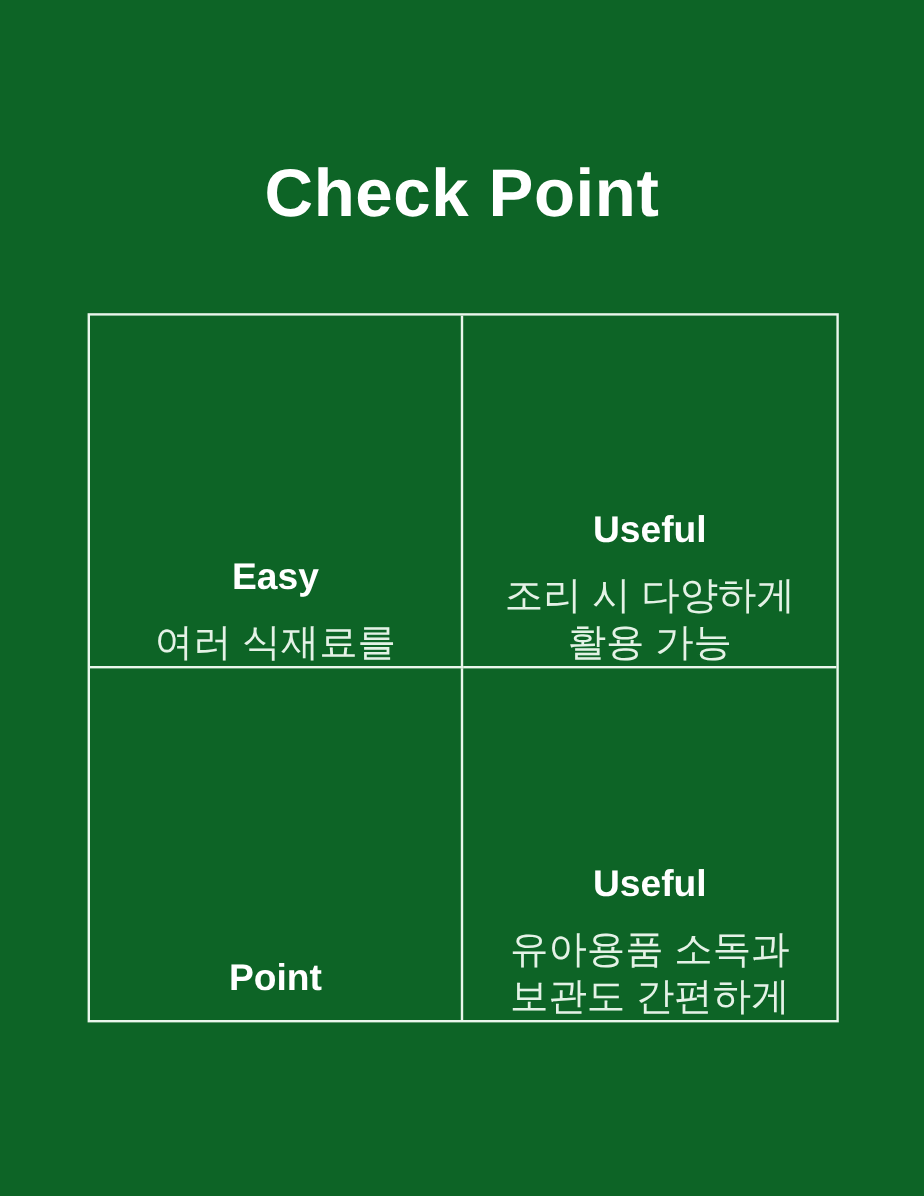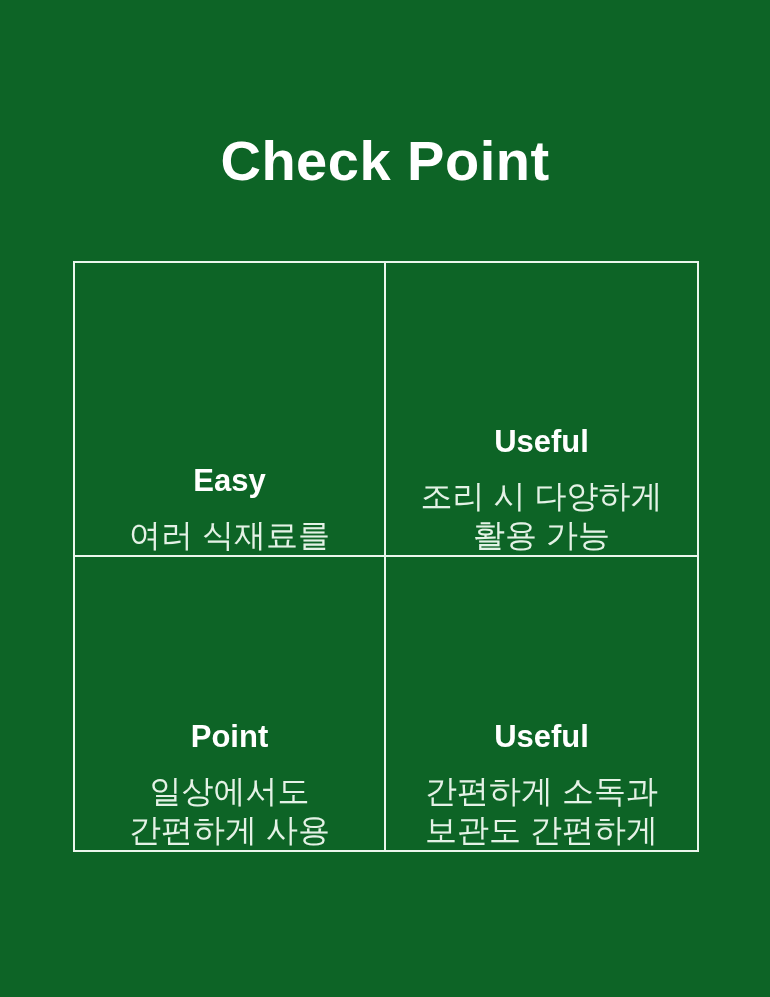--- a/index.html
+++ b/index.html
@@ -85,28 +85,24 @@
     <div class="cell top">
       <div class="cell-heading">Useful</div>
       <div class="cell-desc">
         <span class="desc-line">조리 시 다양하게</span>
         <span class="desc-line">활용 가능</span>
       </div>
     </div>
 
     <div class="cell left">
       <div class="cell-heading">Point</div>
-      <div class="cell-desc">
-        <span class="desc-line">일상에서도</span>
-        <span class="desc-line">간편하게 사용</span>
-      </div>
     </div>
 
     <div class="cell">
       <div class="cell-heading">Useful</div>
       <div class="cell-desc">
-        <span class="desc-line">간편하게 소독과</span>
+        <span class="desc-line">유아용품 소독과</span>
         <span class="desc-line">보관도 간편하게</span>
       </div>
     </div>
 
   </div>
 </div>
 
 </body></html>

